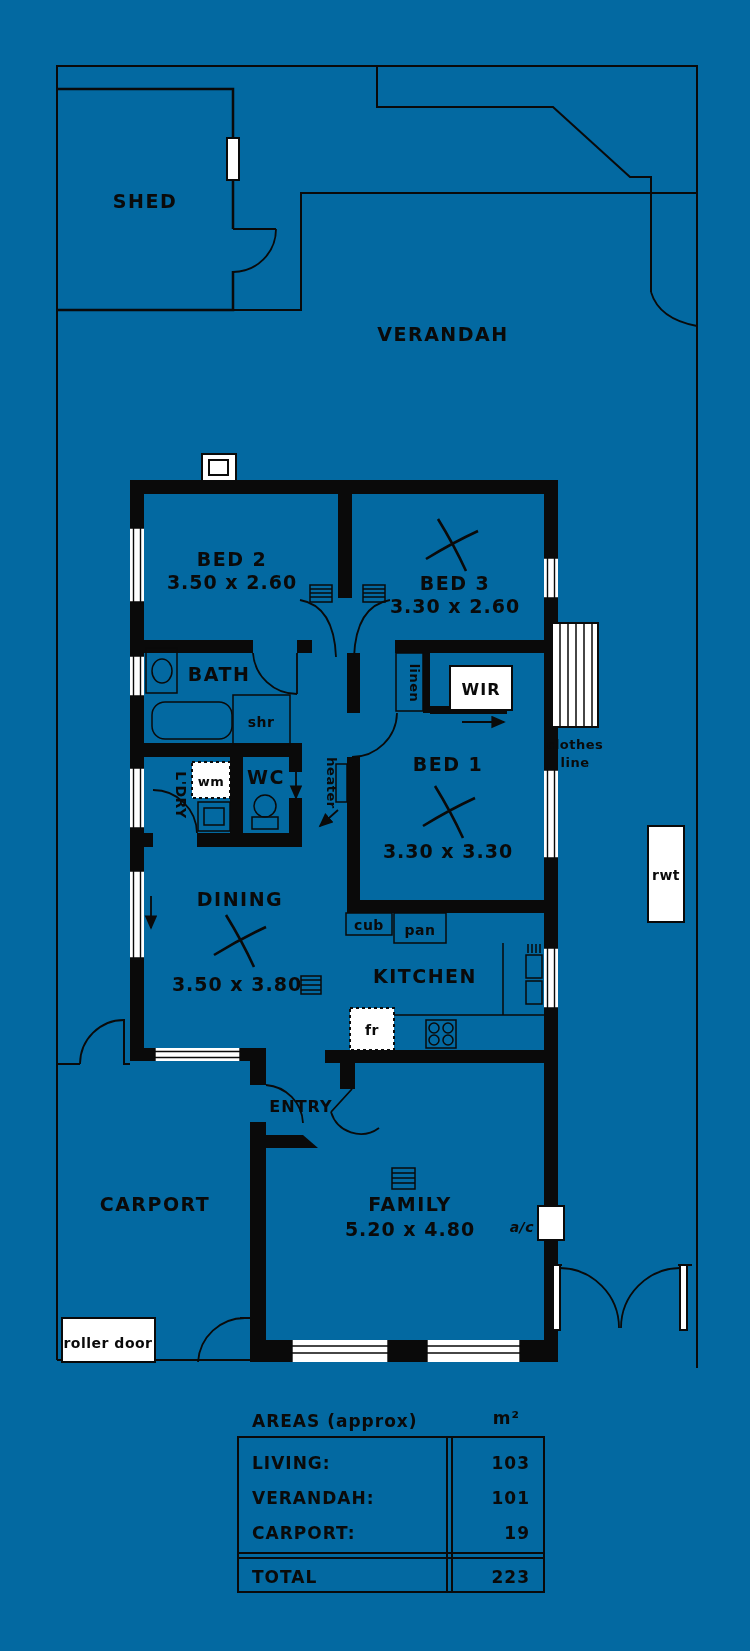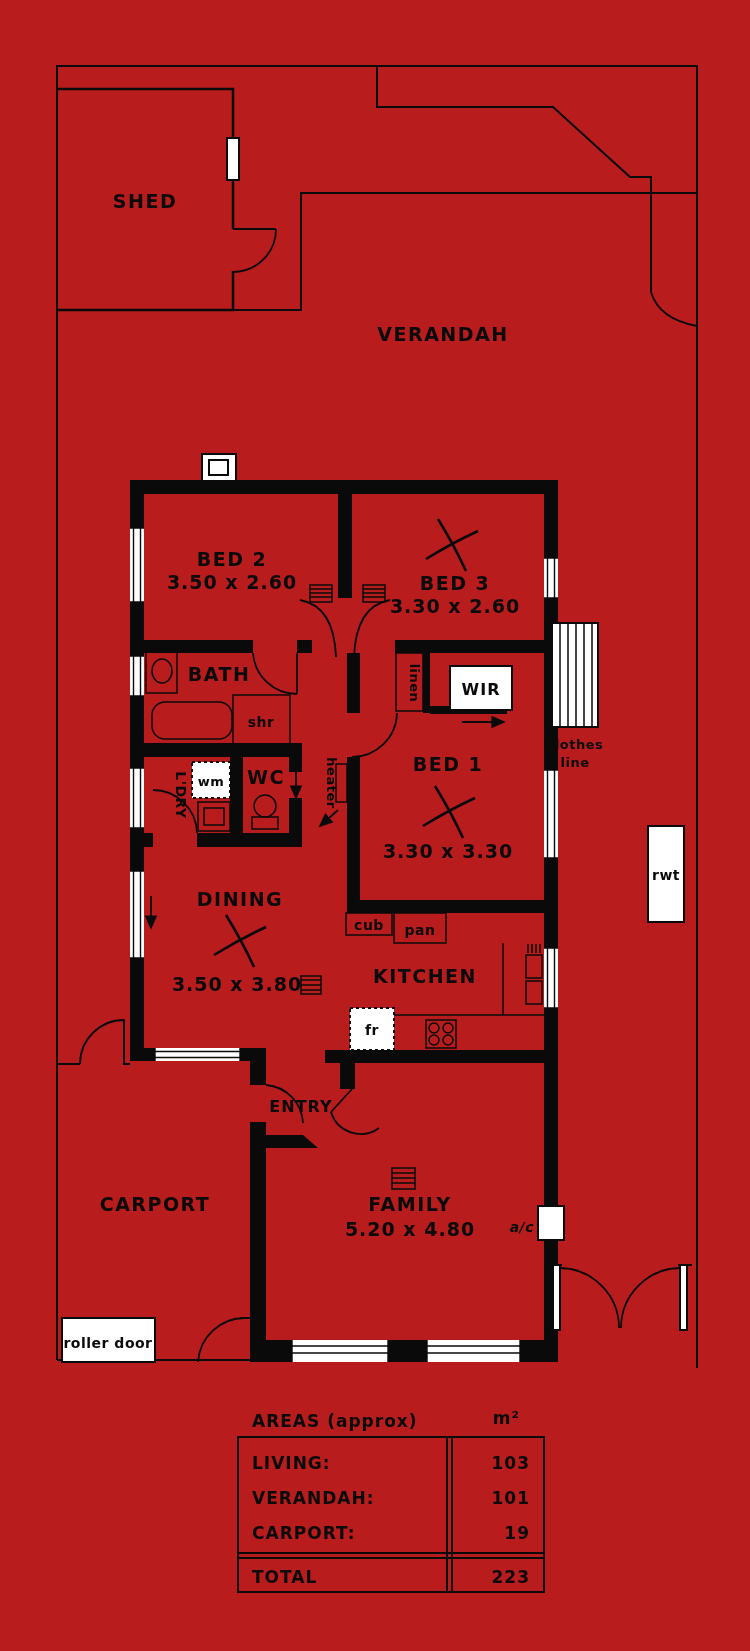--- a/index.html
+++ b/index.html
@@ -1,16 +1,16 @@
 <!DOCTYPE html>
 <html><head>
 <meta charset="utf-8">
 <style>
   html,body{margin:0;padding:0;background:#ffffff;}
-  .page{position:relative;width:750px;height:1651px;background:#b91c1c;overflow:hidden;text-align:right;}
+  .page{position:relative;width:750px;height:1651px;background:#0369a1;overflow:hidden;text-align:right;}
   svg{position:absolute;left:0;top:0;}
   svg text{font-family:"DejaVu Sans", sans-serif;font-weight:bold;fill:#0a0a0a;}
   .room{font-size:19px;letter-spacing:1.5px;}
   .dims{font-size:19px;letter-spacing:1px;}
   .med{font-size:16px;letter-spacing:1px;}
   .small{font-size:14px;letter-spacing:.5px;}
   .tiny{font-size:13px;letter-spacing:.5px;}
   .italic{font-style:italic;}
   .tbl{font-size:17px;letter-spacing:1px;}
   .wall{fill:#0a0a0a;stroke:none;}

